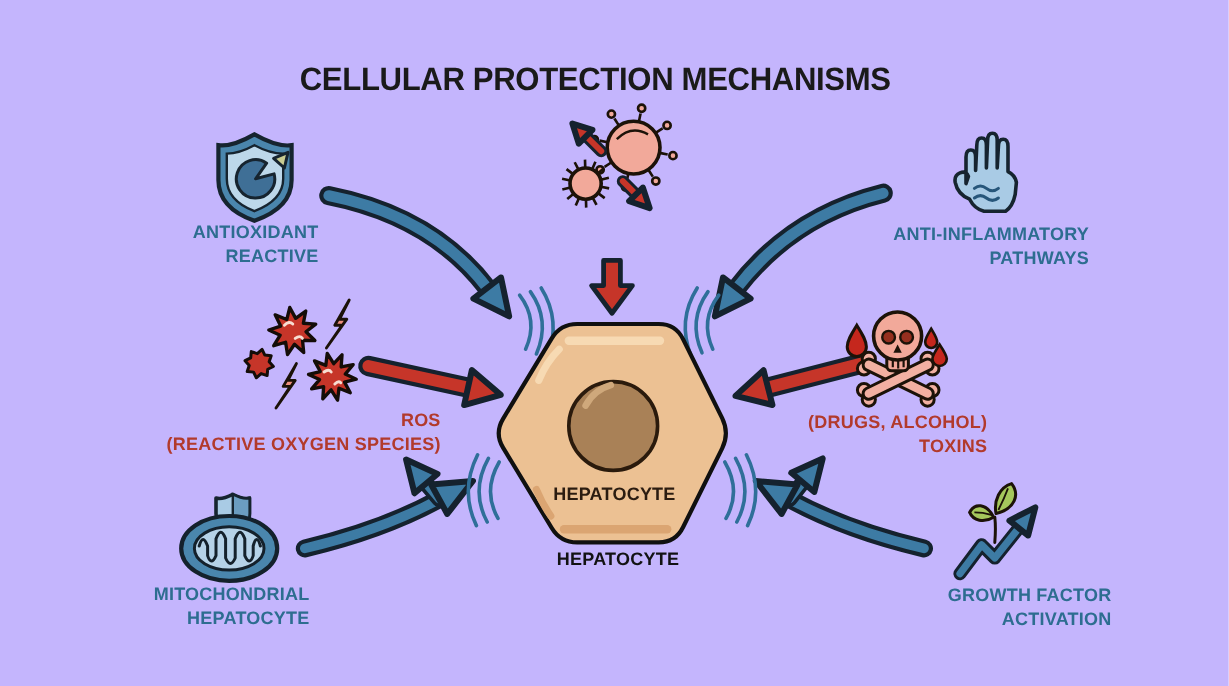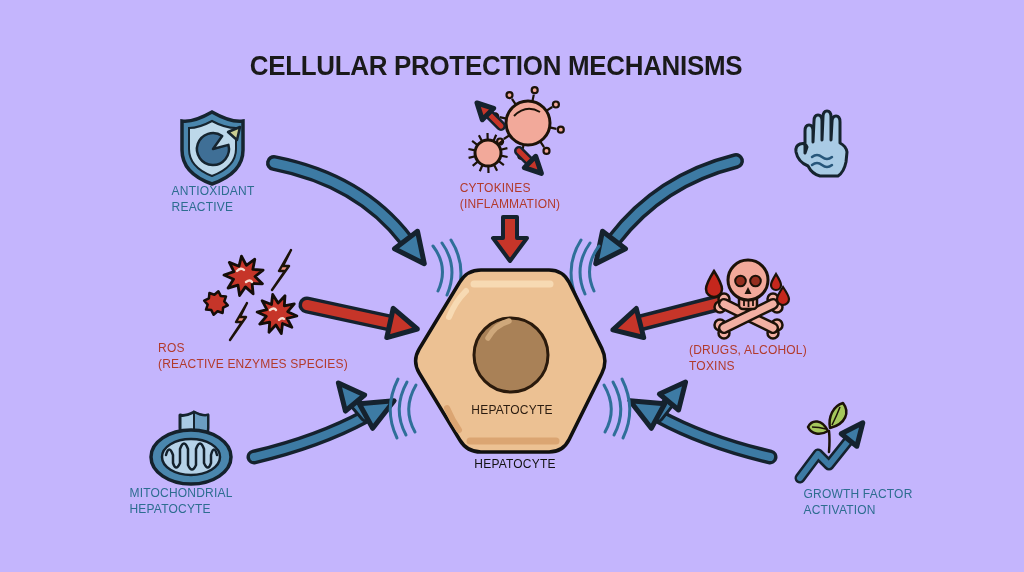--- a/index.html
+++ b/index.html
@@ -1,20 +1,20 @@
 <!DOCTYPE html>
 <html><head>
 <meta charset="utf-8">
 <style>
   html,body{margin:0;padding:0;background:#fff;}
   .stage{position:relative;width:1024px;height:572px;background:#c4b5fd;overflow:hidden;
          font-family:"Liberation Sans",sans-serif;}
   .stage svg{position:absolute;left:0;top:0;}
-  .lbl{position:absolute;transform:translateX(-50%);text-align:left;
-       font-weight:normal;font-size:12px;line-height:1.32;letter-spacing:.2px;white-space:nowrap;}
+  .lbl{position:absolute;transform:translateX(-50%);text-align:right;
+       font-weight:bold;font-size:15px;line-height:1.32;letter-spacing:.2px;white-space:nowrap;}
   .lbl span{display:block;}
   .blue-t{color:#2d6d90;}
   .red-t{color:#b23a2c;}
   .title{position:absolute;transform:translateX(-50%) scaleX(.96);transform-origin:center top;
          font-weight:bold;font-size:27px;letter-spacing:-.3px;color:#1a1a1a;white-space:nowrap;}
   .hep-in{color:#2b1c10;}
   .hep-out{color:#121212;}
   .shaft-o{fill:none;stroke:#15222e;stroke-linecap:round;}
   .shaft-b{fill:none;stroke:#3d7ba4;stroke-linecap:round;}
   .shaft-r{fill:none;stroke:#c63529;stroke-linecap:round;}
@@ -212,37 +212,37 @@
   </g>
 </svg>
 
 <div class="title" style="left:496px;top:51px">CELLULAR PROTECTION MECHANISMS</div>
 
 <div class="lbl blue-t" style="left:213px;top:184px">
   <span>ANTIOXIDANT</span>
   <span>REACTIVE</span>
 </div>
 
-<div class="lbl red-t" style="left:510px;top:181px">
-  <span>CYTOKINES</span>
-  <span>(INFLAMMATION)</span>
-</div>
-
+
+<div class="lbl blue-t" style="left:826px;top:186px">
+  <span>ANTI-INFLAMMATORY</span>
+  <span>PATHWAYS</span>
+</div>
 
 <div class="lbl red-t" style="left:253px;top:341px">
   <span>ROS</span>
-  <span>(REACTIVE ENZYMES SPECIES)</span>
+  <span>(REACTIVE OXYGEN SPECIES)</span>
 </div>
 
 <div class="lbl red-t" style="left:748px;top:343px">
   <span>(DRUGS, ALCOHOL)</span>
   <span>TOXINS</span>
 </div>
 
-<div class="lbl blue-t" style="left:181px;top:486px">
+<div class="lbl blue-t" style="left:193px;top:486px">
   <span>MITOCHONDRIAL</span>
   <span>HEPATOCYTE</span>
 </div>
 
 <div class="lbl blue-t" style="left:858px;top:487px">
   <span>GROWTH FACTOR</span>
   <span>ACTIVATION</span>
 </div>
 
 <div class="lbl hep-in" style="left:512px;top:403px">

